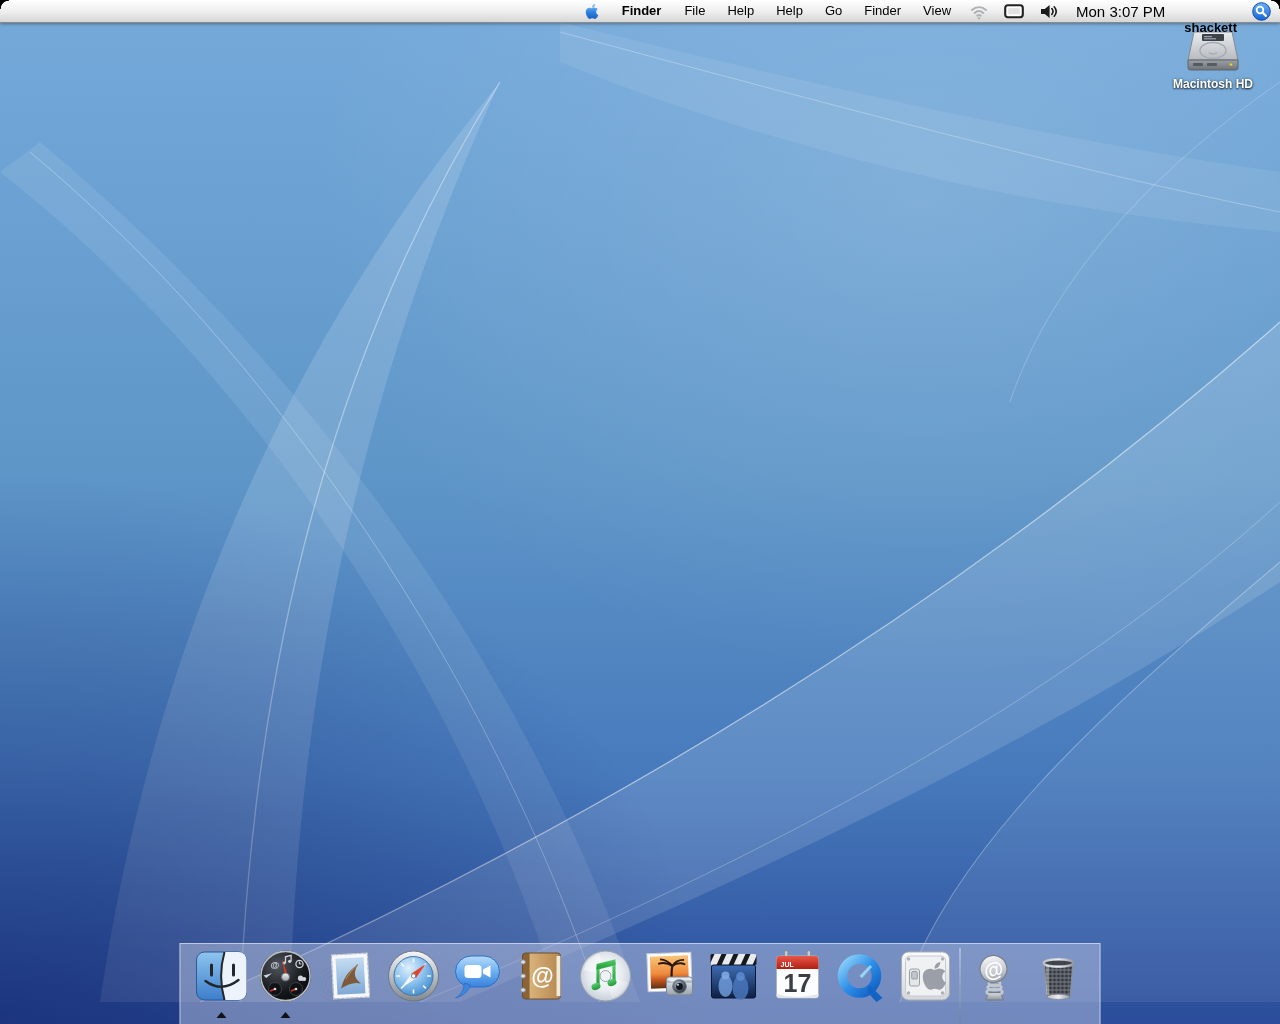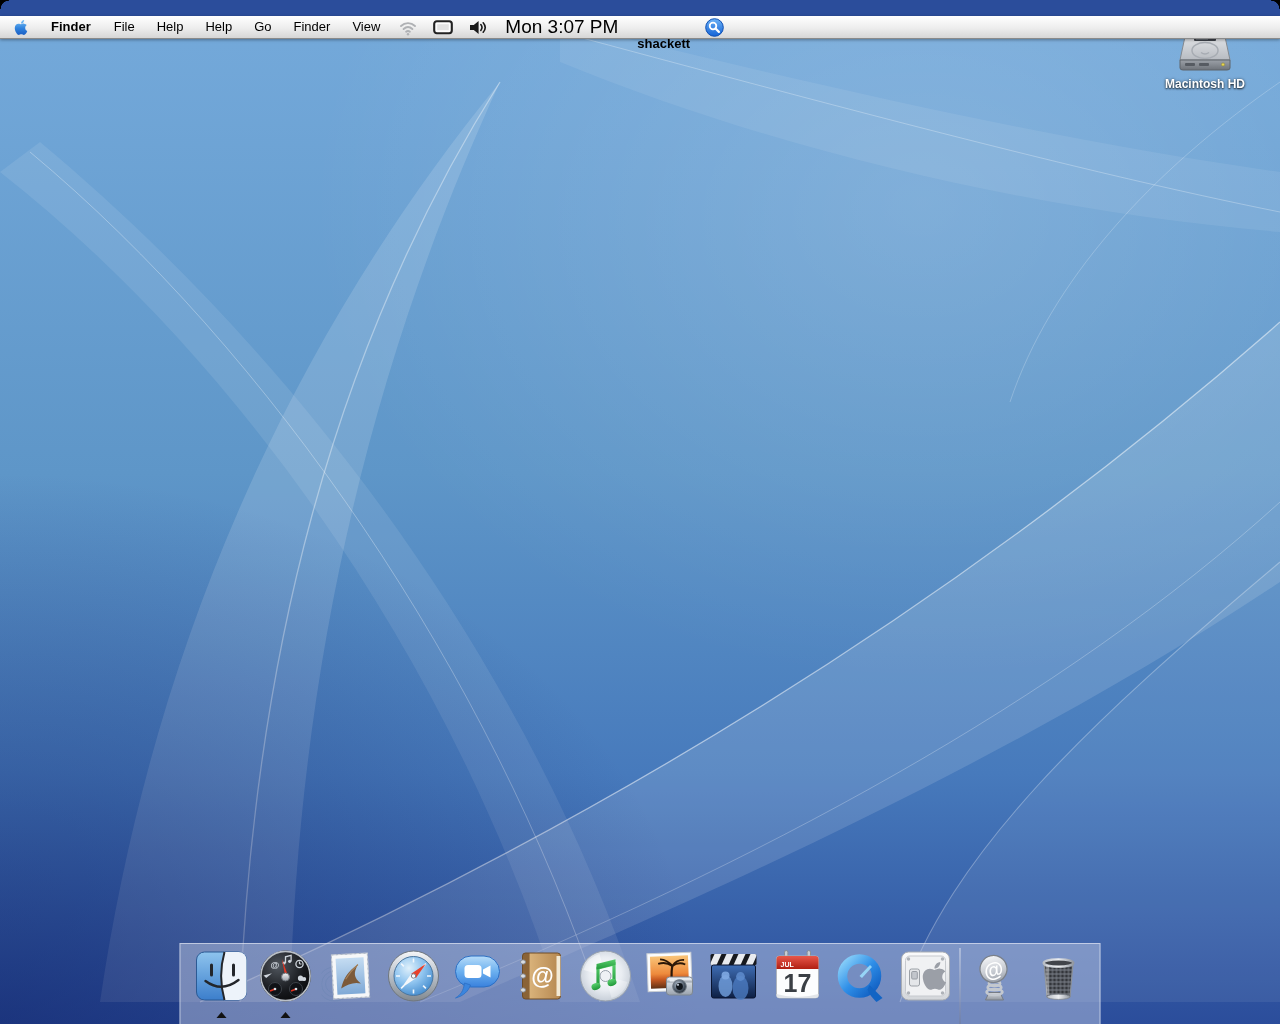--- a/index.html
+++ b/index.html
@@ -1,42 +1,42 @@
 <!DOCTYPE html>
 <html><head>
 <meta charset="utf-8">
 <style>
   html,body{margin:0;padding:0;background:#000;}
   .screen{position:relative;width:1280px;height:1024px;overflow:hidden;
           font-family:"Liberation Sans",sans-serif;background:#2b4d9b;}
 
   
-  .menubar{position:absolute;top:16px;left:0;right:0;height:22px;z-index:50;
+  .menubar{position:absolute;top:0;left:0;right:0;height:22px;z-index:50;
            background:linear-gradient(#ffffff,#ededed 55%,#d6d6d6);
            border-bottom:1px solid #8a8a8a;box-shadow:0 1px 3px rgba(0,0,0,.35);
-           display:flex;align-items:center;justify-content:flex-start;}
+           display:flex;align-items:center;justify-content:flex-end;}
   .mb-left,.mb-right{display:flex;align-items:center;height:100%;}
   .mb-apple{padding:0 11px 0 14px;display:flex;align-items:center;height:100%;}
   .mi{padding:14px 11px;font-size:13px;color:#000;line-height:22px;white-space:nowrap;}
   .mi.bold{font-weight:bold;padding:0 12px;}
   .st-icon{padding:0 8px;display:flex;align-items:center;height:100%;}
-  .clock{font-size:19px;color:#000;padding:0 9px;white-space:nowrap;}
+  .clock{font-size:15px;color:#000;padding:0 9px;white-space:nowrap;}
   .user{font-size:13px;font-weight:bold;color:#000;padding:0 10px;margin-top:32px;}
   .spot{padding:0 9px 0 5px;display:flex;align-items:center;height:100%;}
 
   
   .corner{position:absolute;top:0;width:9px;height:9px;z-index:60;}
   .corner.left{left:0;background:radial-gradient(circle at 100% 100%,rgba(0,0,0,0) 8px,#000 8.6px);}
   .corner.right{right:0;background:radial-gradient(circle at 0% 100%,rgba(0,0,0,0) 8px,#000 8.6px);}
 
   
   .desktop{position:absolute;top:22px;left:0;width:1280px;height:1002px;}
   .wall{position:absolute;top:0;left:0;}
 
-  .desk-icon{position:absolute;top:8px;right:16px;width:118px;
+  .desk-icon{position:absolute;top:8px;right:8px;width:118px;
              display:flex;flex-direction:column;align-items:center;gap:1px;cursor:default;}
   .desk-icon .label{font-size:12px;font-weight:bold;color:#fff;
              text-shadow:0 1px 2px rgba(0,0,0,.8),0 0 3px rgba(0,0,0,.45);}
 
   
   .dock{position:absolute;left:50%;transform:translateX(-50%);bottom:0;height:76px;
         display:flex;align-items:flex-start;padding:4px 9px 0;box-sizing:content-box;
         background:rgba(198,208,230,.46);
         border:1px solid rgba(248,250,255,.55);border-bottom:none;}
   .dock-item{position:relative;width:64px;height:71px;display:flex;justify-content:center;align-items:flex-start;}

